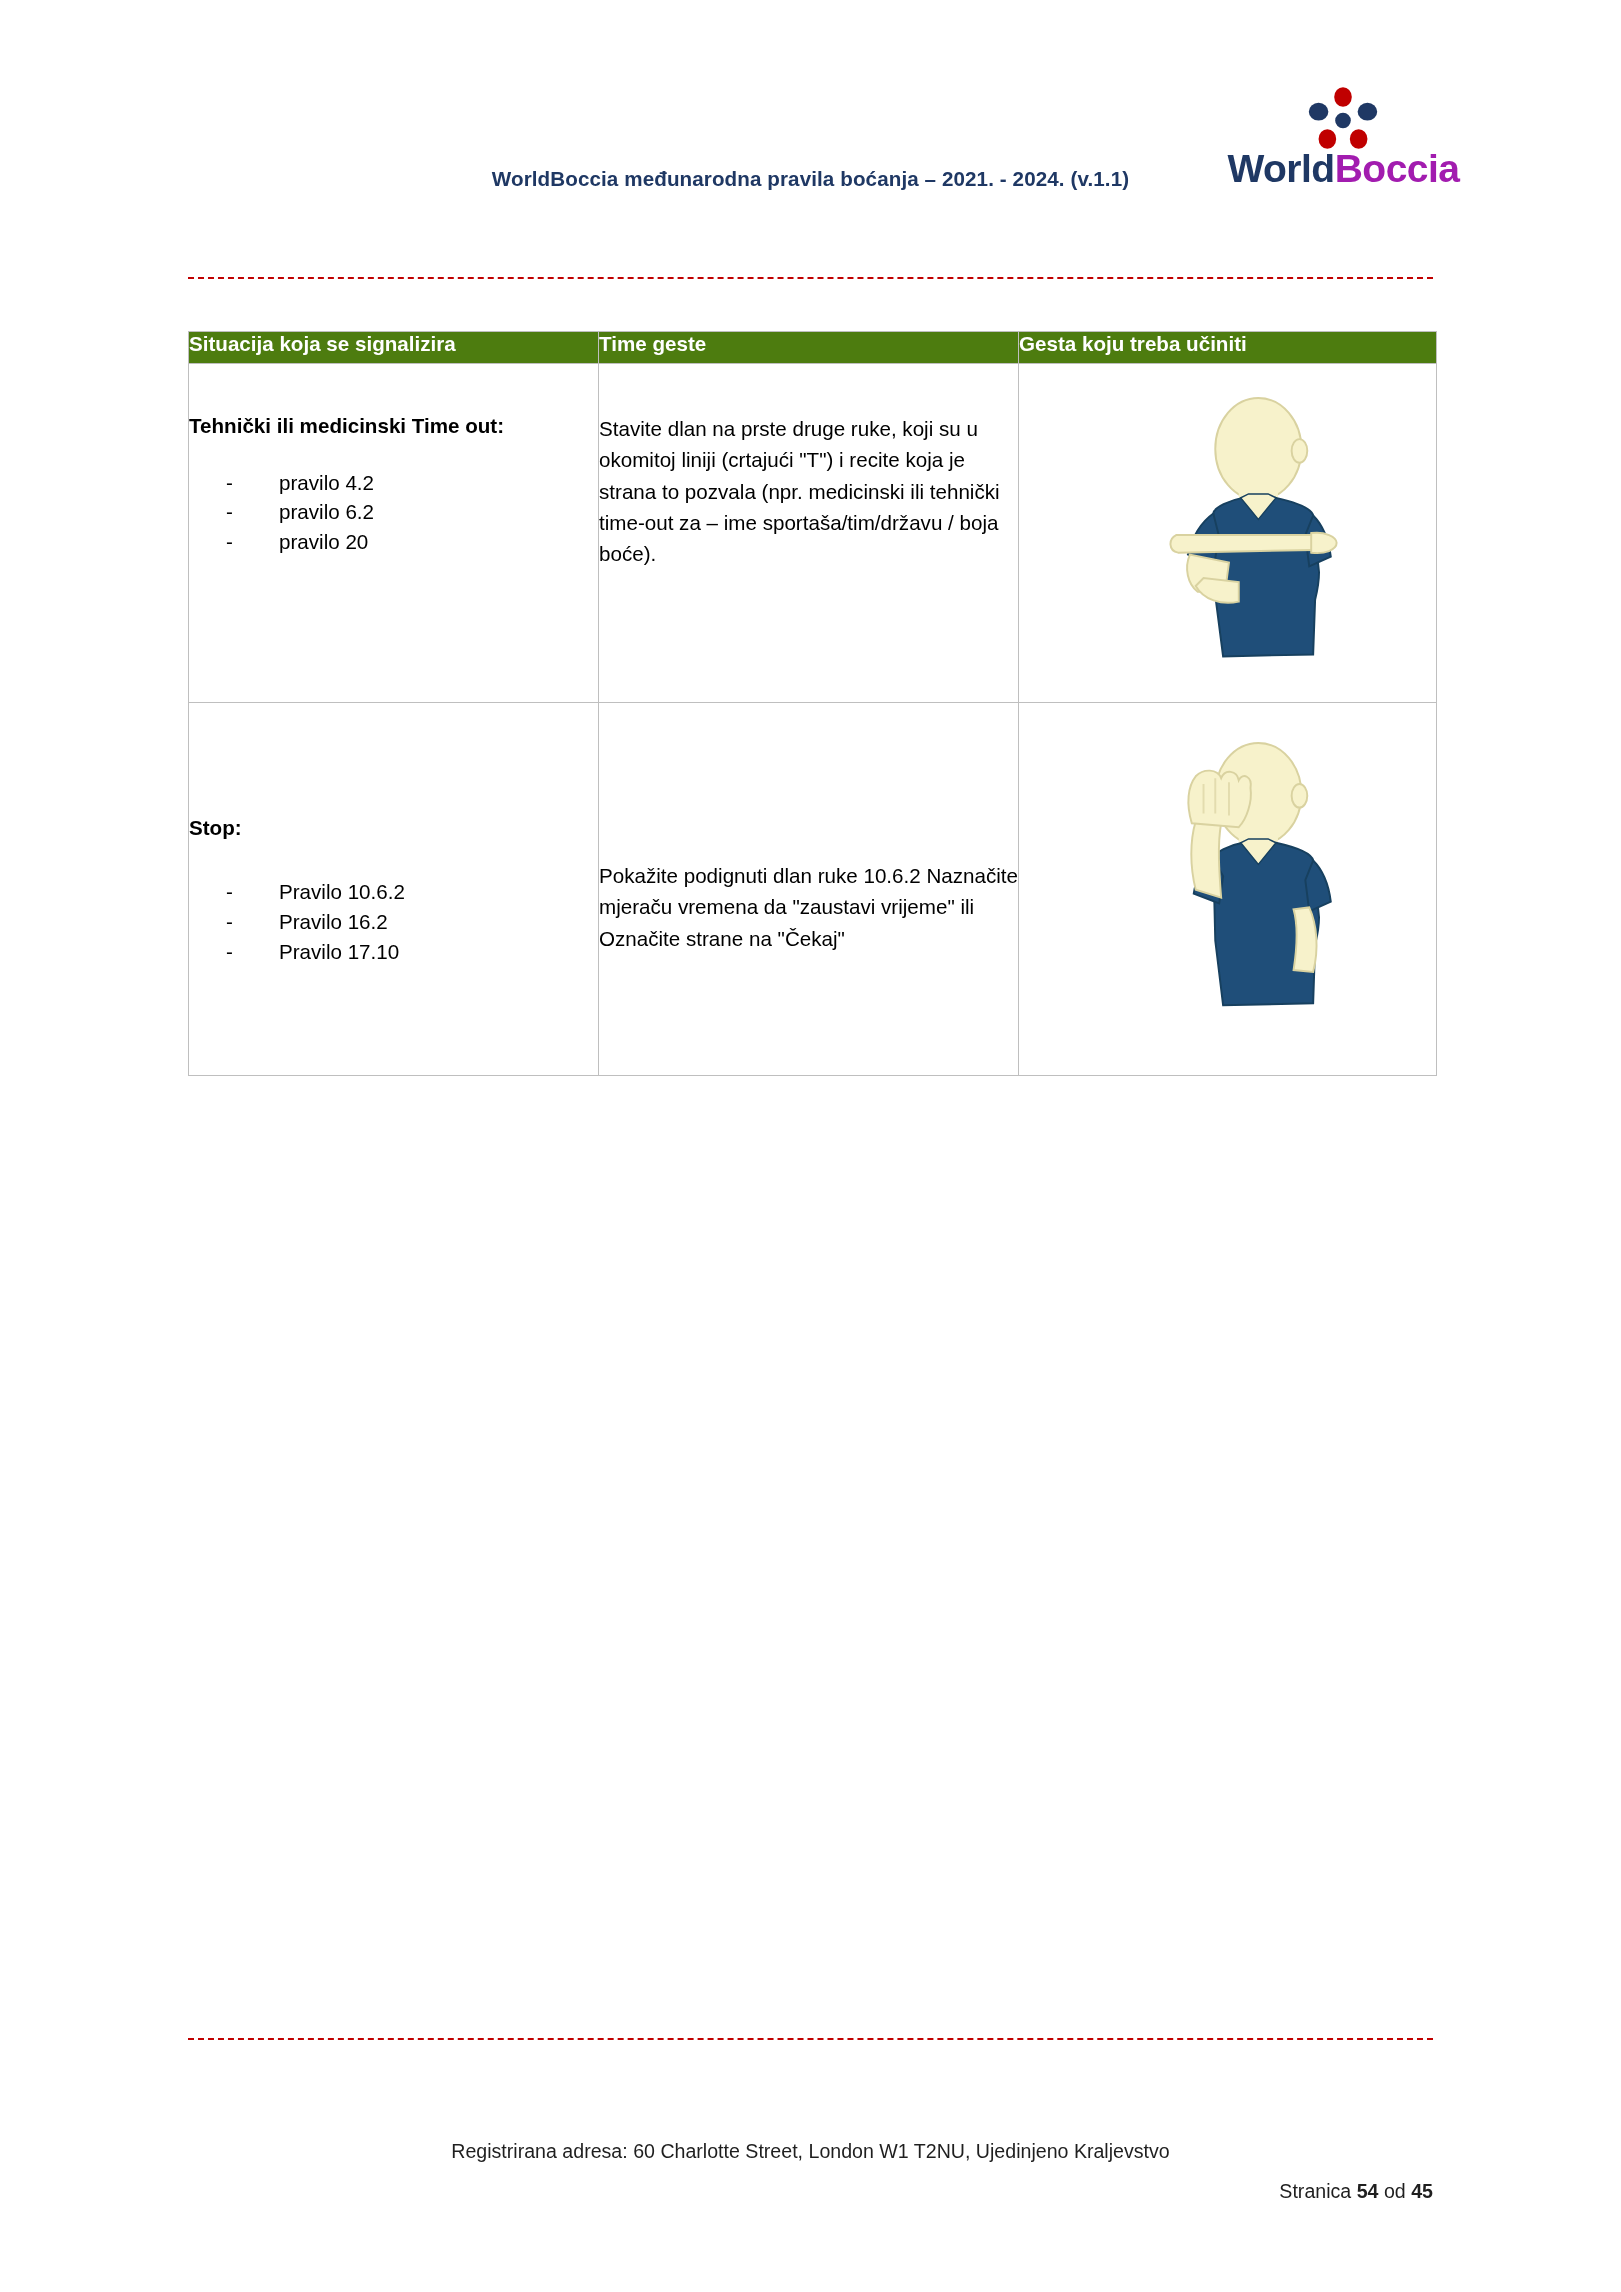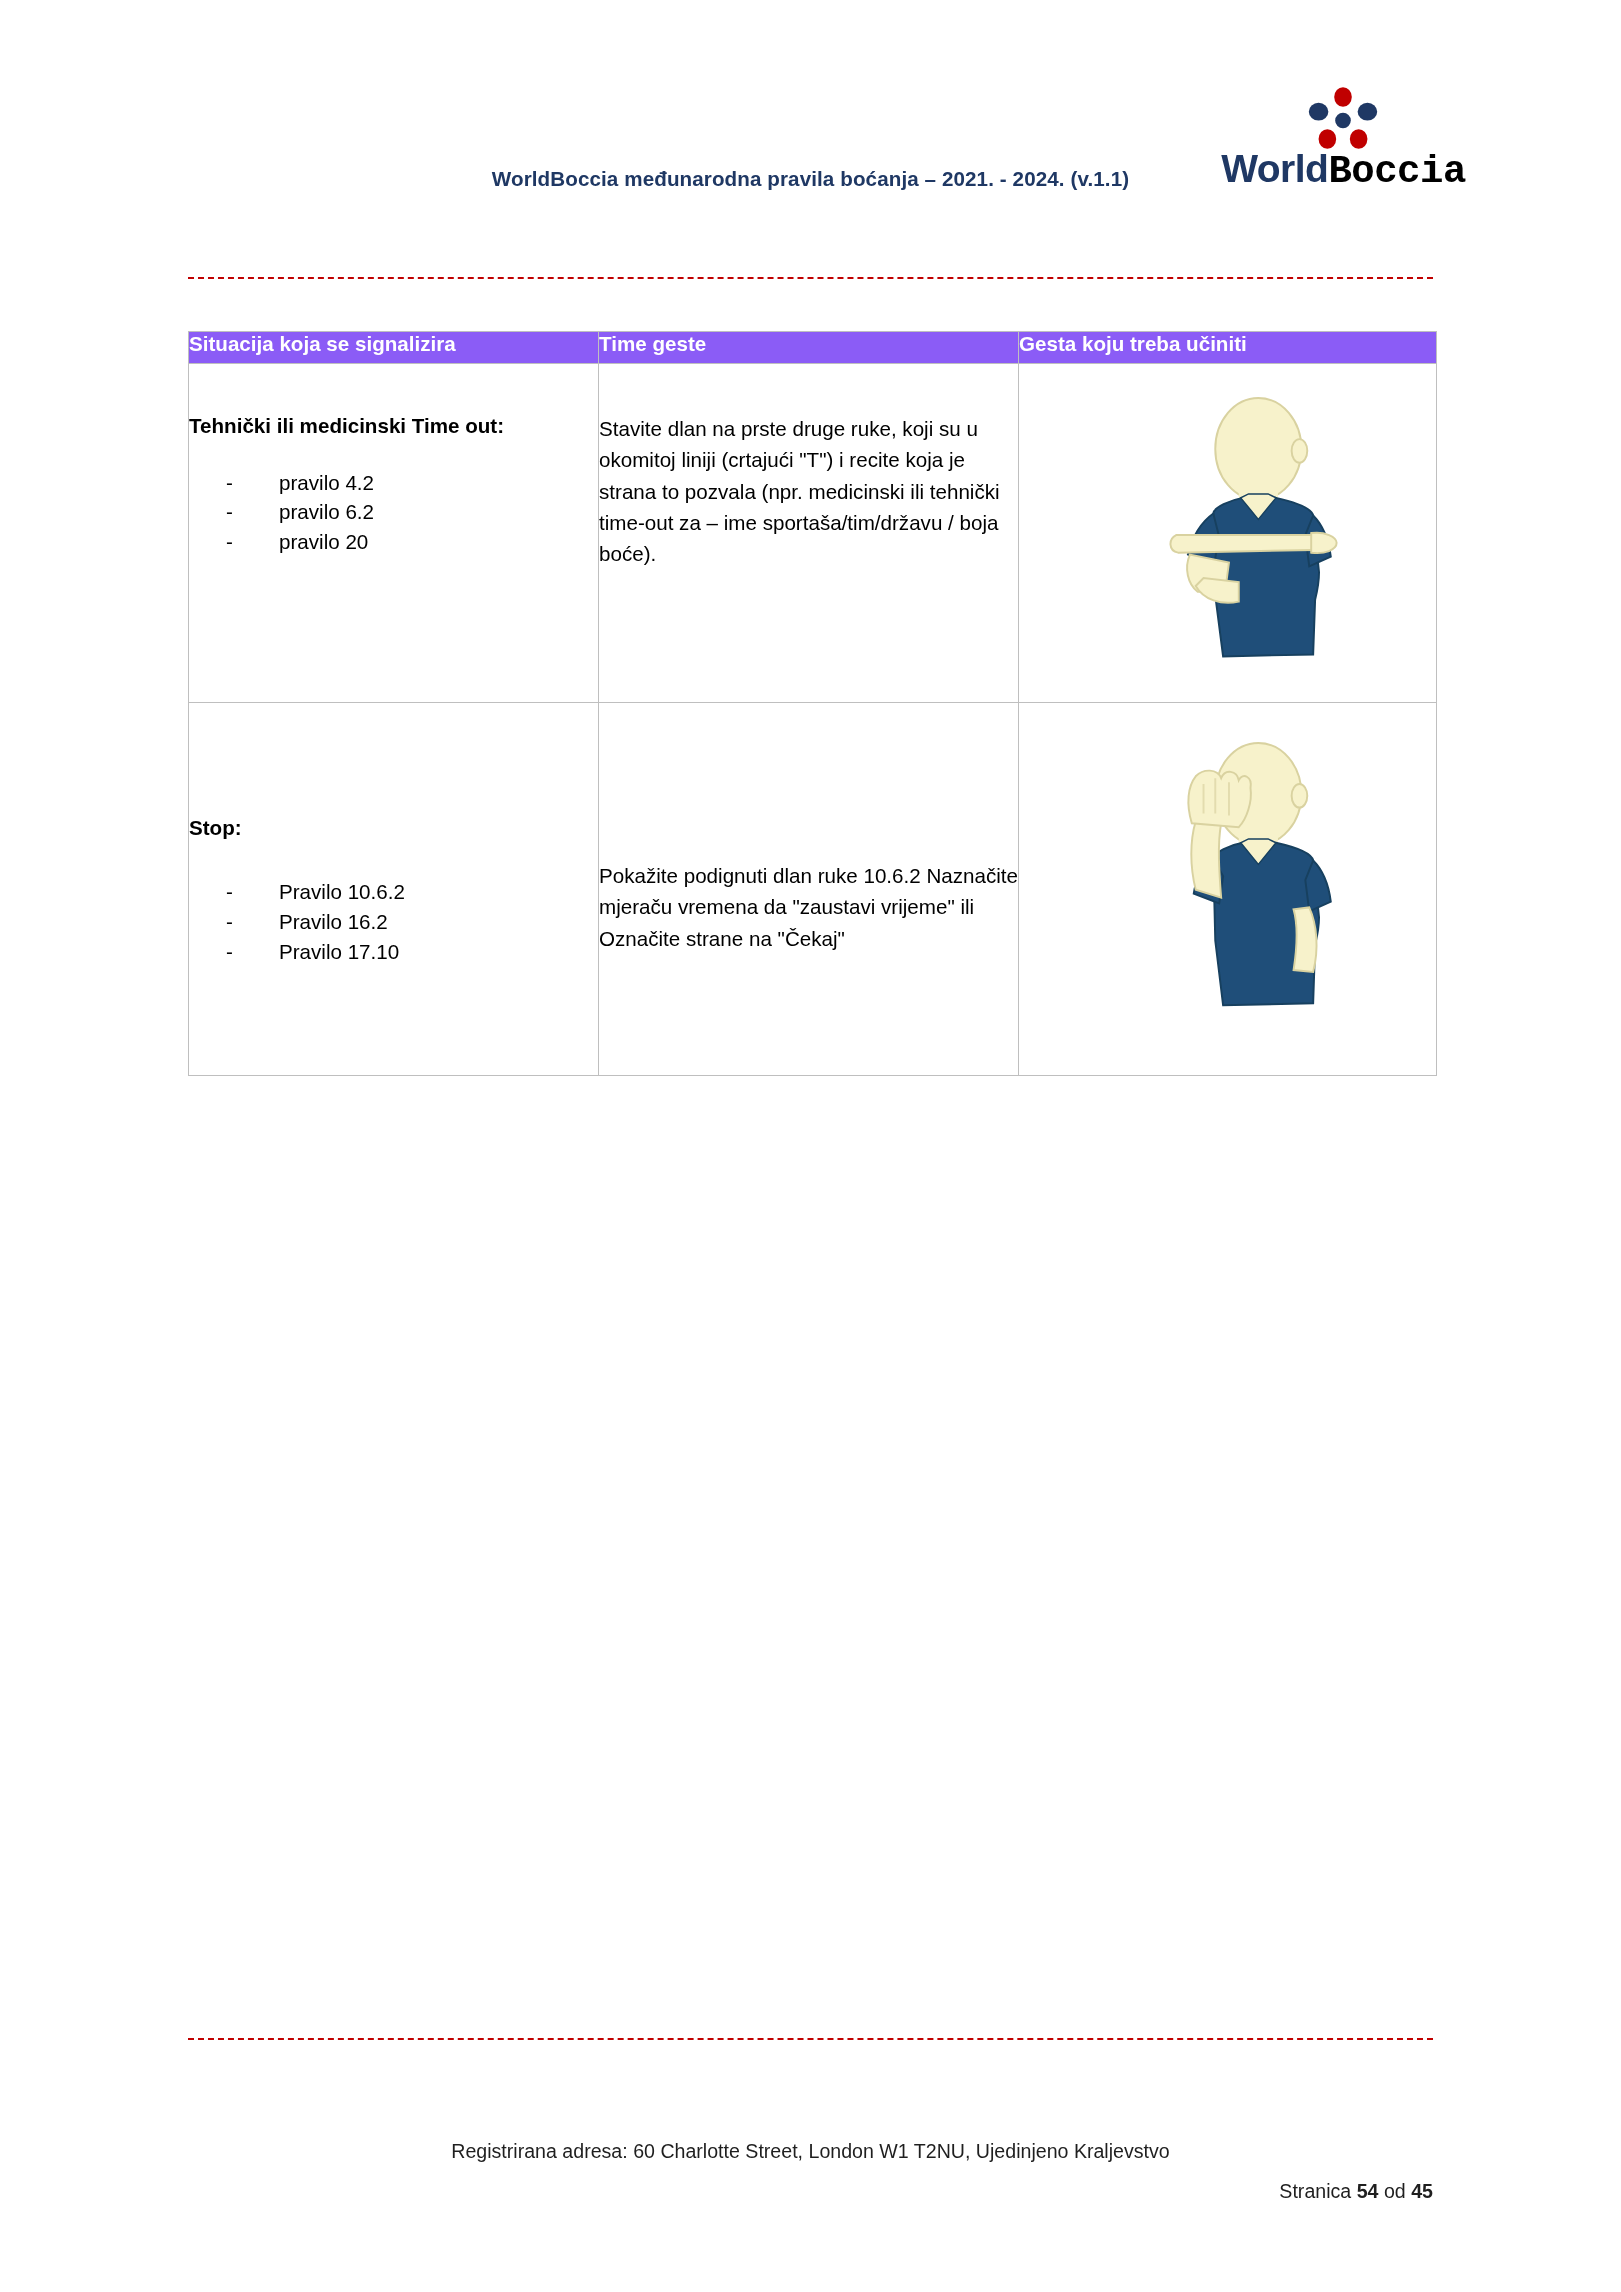--- a/index.html
+++ b/index.html
@@ -59,21 +59,21 @@
     position: absolute;
     left: 0;
     top: 61px;
     width: 265px;
     text-align: center;
     font-size: 39px;
     font-weight: bold;
     letter-spacing: -0.5px;
   }
   .logo-world { color: #1f3864; }
-  .logo-boccia { color: #000000; font-family: Liberation Mono, monospace; }
+  .logo-boccia { color: #a21caf; }
 
   .header-rule {
     position: absolute;
     top: 218px;
     left: 188px;
     right: 188px;
     height: 0;
     border-top: 2px dashed #c00000;
   }
 
@@ -89,21 +89,21 @@
   .table td, .table th {
     border: 1px solid #bfbfbf;
     vertical-align: top;
     padding: 0;
   }
   .col-a { width: 410px; }
   .col-b { width: 420px; }
   .col-c { width: 418px; }
 
   .thead-cell {
-    background: #8b5cf6;
+    background: #4d7c0f;
     color: #ffffff;
     font-size: 20.6px;
     font-weight: bold;
     padding: 9.8px 13.7px 11.8px 13.7px;
     text-align: left;
     border: 1px solid #a6a6a6;
     height: 31px;
   }
 
   .cell {

